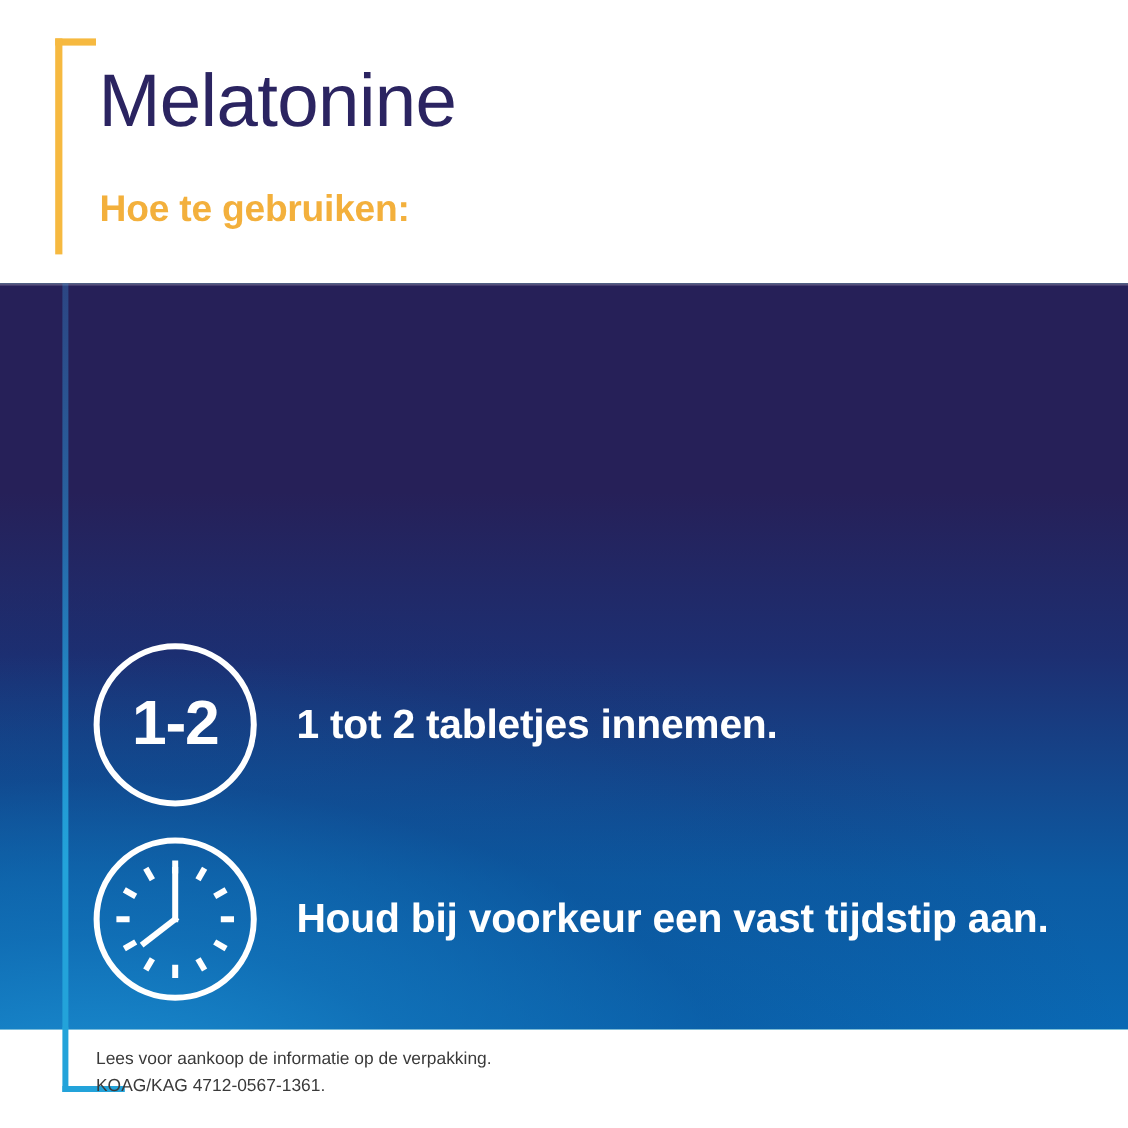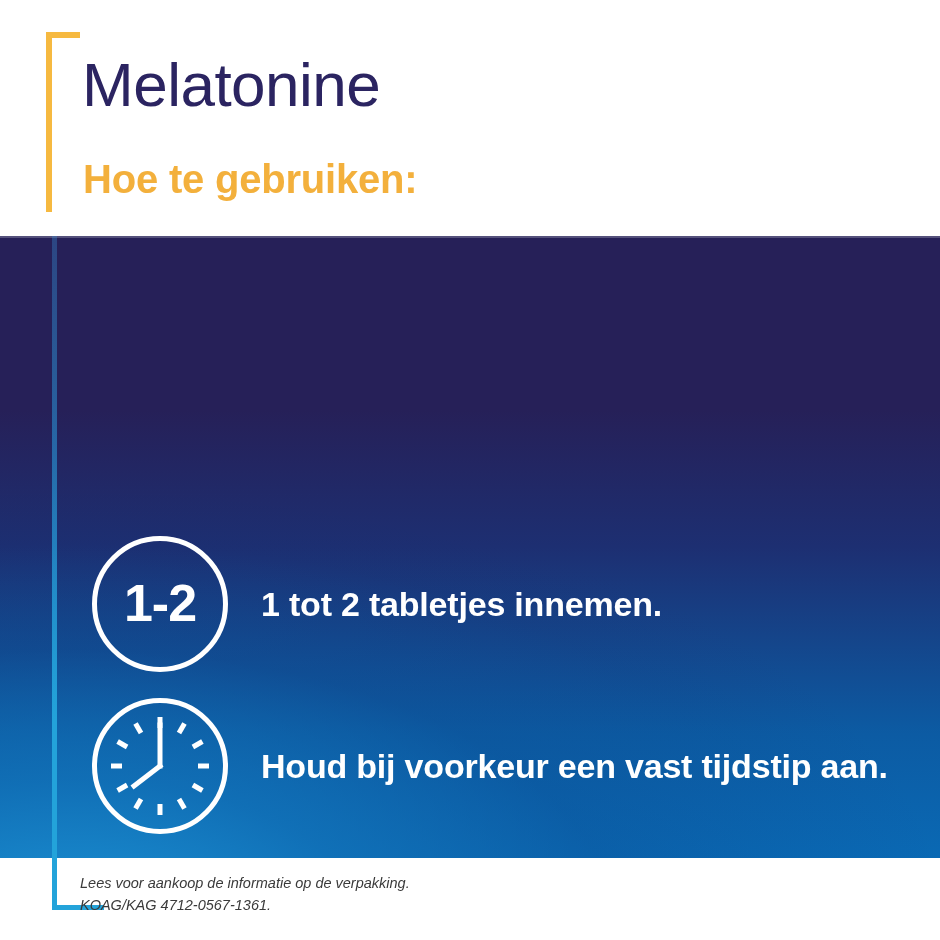--- a/index.html
+++ b/index.html
@@ -54,21 +54,21 @@
     font-weight: 400;
     color: #2b2461;
     letter-spacing: -0.5px;
     white-space: nowrap;
   }
 
   .subtitle {
     position: absolute;
     left: 83px;
     top: 157px;
-    font-size: 40px;
+    font-size: 31px;
     line-height: 1.1;
     font-weight: 700;
     color: #f3b03c;
     letter-spacing: -0.2px;
     white-space: nowrap;
   }
 
   
   .panel {
     position: absolute;
@@ -104,21 +104,21 @@
   .steps {
     position: absolute;
     left: 0;
     top: 0;
     width: 940px;
     height: 622px;
   }
 
   .step {
     position: absolute;
-    left: 92px;
+    left: 78px;
     display: flex;
     align-items: center;
   }
   .step-1 { top: 300px; }
   .step-2 { top: 462px; justify-content: flex-end; }
 
   .icon-circle {
     width: 136px;
     height: 136px;
     flex: 0 0 136px;
@@ -157,21 +157,20 @@
   }
 
   
   .footer {
     position: absolute;
     left: 0;
     top: 858px;
     width: 940px;
     height: 82px;
     background: #ffffff;
-    font-style: italic;
   }
 
   .footer-bracket {
     position: absolute;
     left: 52px;
     top: -2px;
     width: 52px;
     height: 54px;
     border-left: 5px solid #23a3da;
     border-bottom: 5px solid #23a3da;

